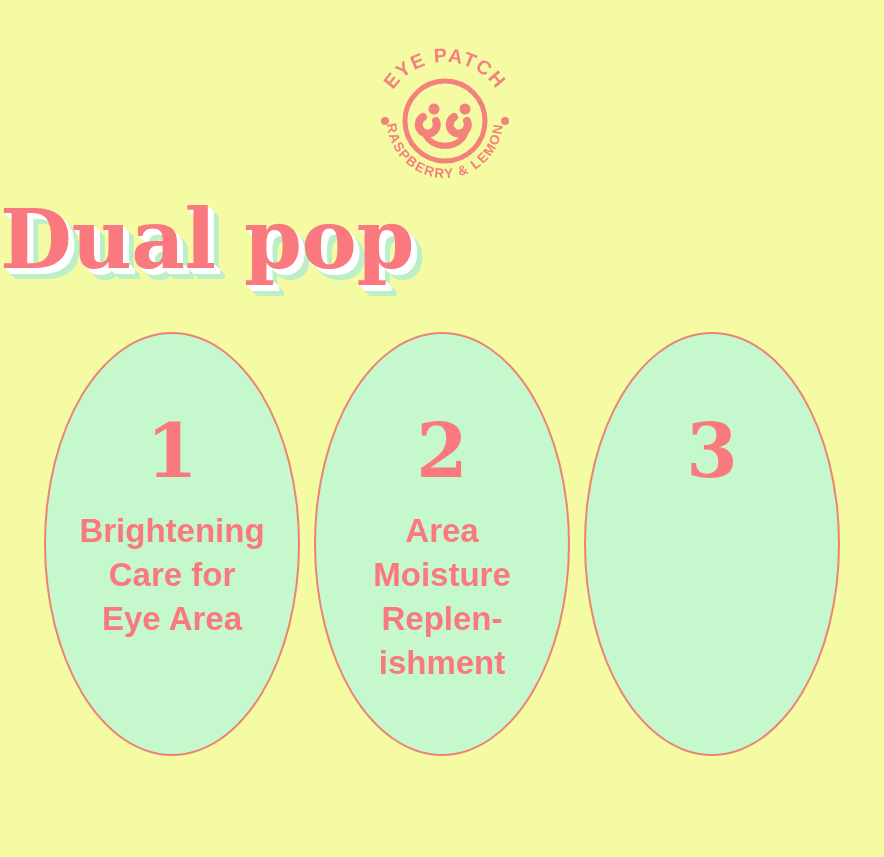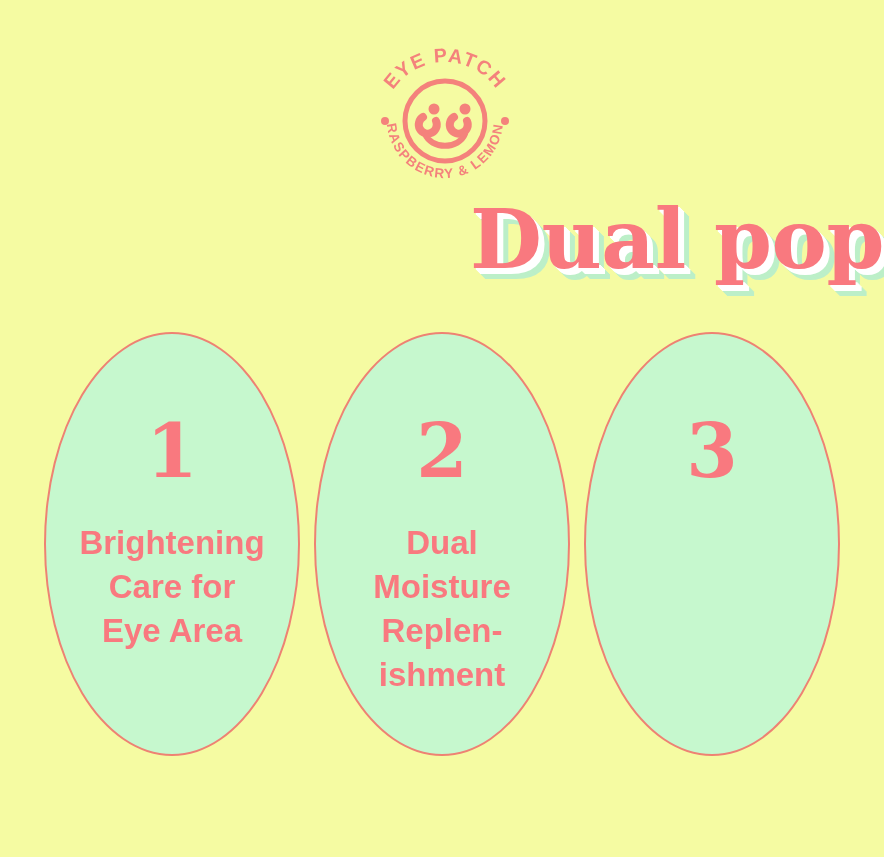--- a/index.html
+++ b/index.html
@@ -24,21 +24,21 @@
     height: 150px;
   }
   #logo-badge svg { display: block; }
 
   
   #title-wrap {
     position: absolute;
     left: 0;
     top: 198px;
     width: 884px;
-    text-align: right;
+    text-align: left;
   }
   #main-title {
     display: inline-block;
     font-family: "DejaVu Serif", "Liberation Serif", serif;
     font-weight: bold;
     font-size: 83px;
     line-height: 1;
     letter-spacing: -0.5px;
     color: #F9797F;
     text-shadow:
@@ -85,21 +85,21 @@
     color: #F9797F;
     margin: 0 0 24px 0;
   }
   .card-text {
     font-family: "Liberation Sans", sans-serif;
     font-weight: bold;
     font-size: 33px;
     line-height: 1.34;
     color: #F9797F;
     text-align: center;
-    margin: 12px;
+    margin: 0;
     padding: 0 10px;
     white-space: pre-line;
   }
 </style>
 </head>
 <body>
 
 <div id="logo-badge">
   <svg width="150" height="150" viewBox="0 0 150 150" xmlns="http://www.w3.org/2000/svg">
     <defs>
@@ -140,21 +140,21 @@
 
   <div class="feature-card">
     <div class="card-number">1</div>
     <div class="card-text">Brightening
 Care for
 Eye Area</div>
   </div>
 
   <div class="feature-card">
     <div class="card-number">2</div>
-    <div class="card-text">Dual
+    <div class="card-text">Area
 Moisture
 Replen-
 ishment</div>
   </div>
 
   <div class="feature-card">
     <div class="card-number">3</div>
   </div>
 
 </div>

